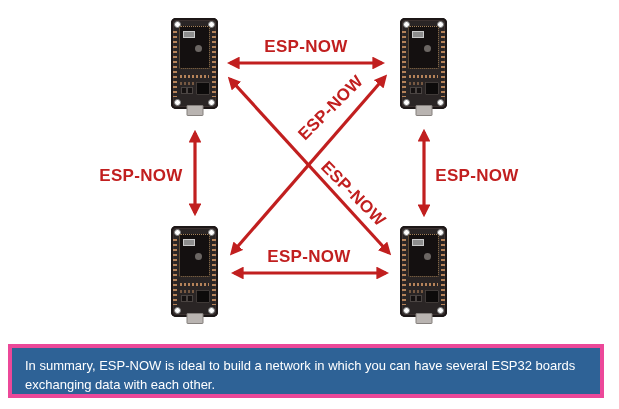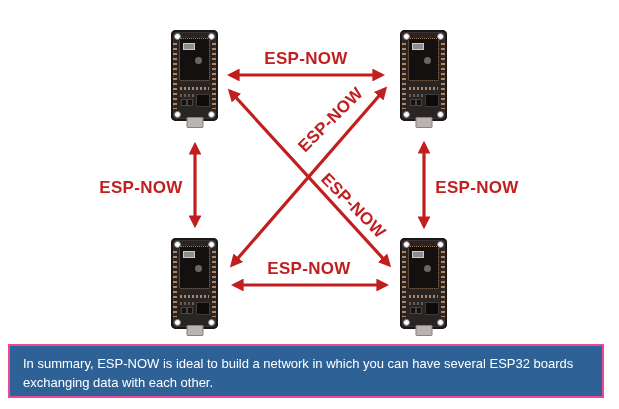--- a/index.html
+++ b/index.html
@@ -5,21 +5,21 @@
   html, body { margin:0; padding:0; }
   body {
     width:619px; height:409px;
     background:#ffffff;
     position:relative;
     overflow:hidden;
     font-family:"Liberation Sans", sans-serif;
   }
 
   
-  .stage { position:absolute; left:0; top:16px; width:619px; height:344px; }
+  .stage { position:absolute; left:0; top:4px; width:619px; height:344px; }
   .arrows { position:absolute; left:0; top:0; width:619px; height:344px; }
   .arrows line { stroke:#c11f1f; stroke-width:3.2; }
 
   
   .esp32-board {
     position:absolute; width:47px; height:91px;
     background:#2a2525; border-radius:5px;
     box-shadow: inset 0 0 0 2px #1c1717, inset 0 0 0 3px #3b3130;
   }
   .b-tl { left:171px; top:14px; }
@@ -84,21 +84,21 @@
   .lbl-top       { left:306px; top:43px;  transform:translate(-50%,-50%); }
   .lbl-bottom    { left:309px; top:253px; transform:translate(-50%,-50%); }
   .lbl-left      { left:141px; top:172px; transform:translate(-50%,-50%); }
   .lbl-right     { left:477px; top:172px; transform:translate(-50%,-50%); }
   .lbl-diag-up   { left:331px; top:104px; transform:translate(-50%,-50%) rotate(-45deg); }
   .lbl-diag-down { left:353px; top:190px; transform:translate(-50%,-50%) rotate(45deg); }
 
   
   .summary-banner {
     position:absolute; left:8px; top:344px; width:596px; height:54px;
-    box-sizing:border-box; background:#2e6296; border:2px solid #ec4899;
+    box-sizing:border-box; background:#2e6296; border:4px solid #ec4899;
     padding:8px 13px;
   }
   .summary-text {
     margin:0; color:#ffffff; font-size:13px; line-height:19px;
   }
 </style>
 </head>
 <body>
 
 <div class="stage">

